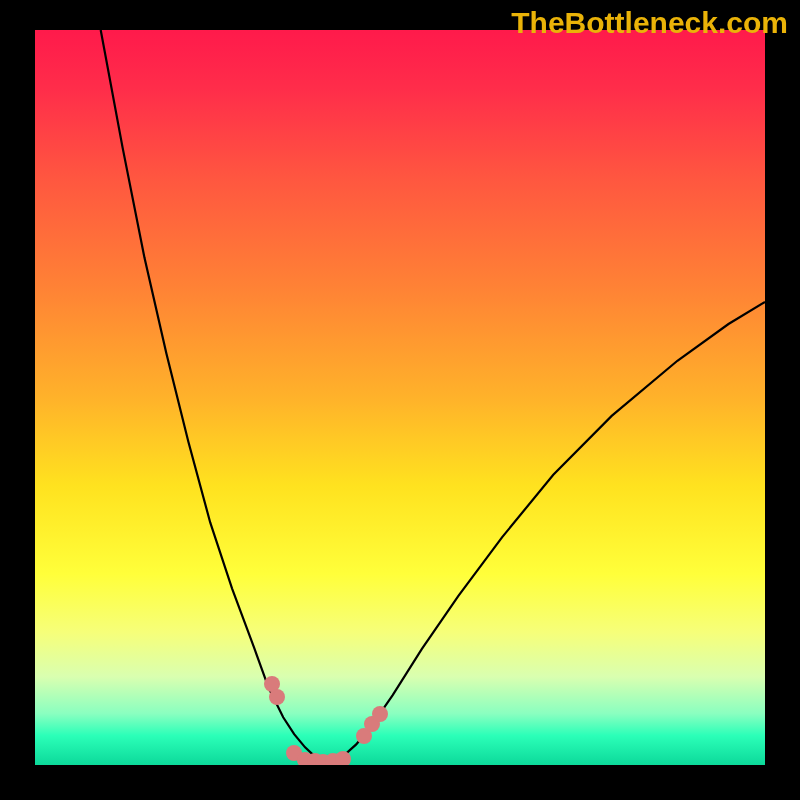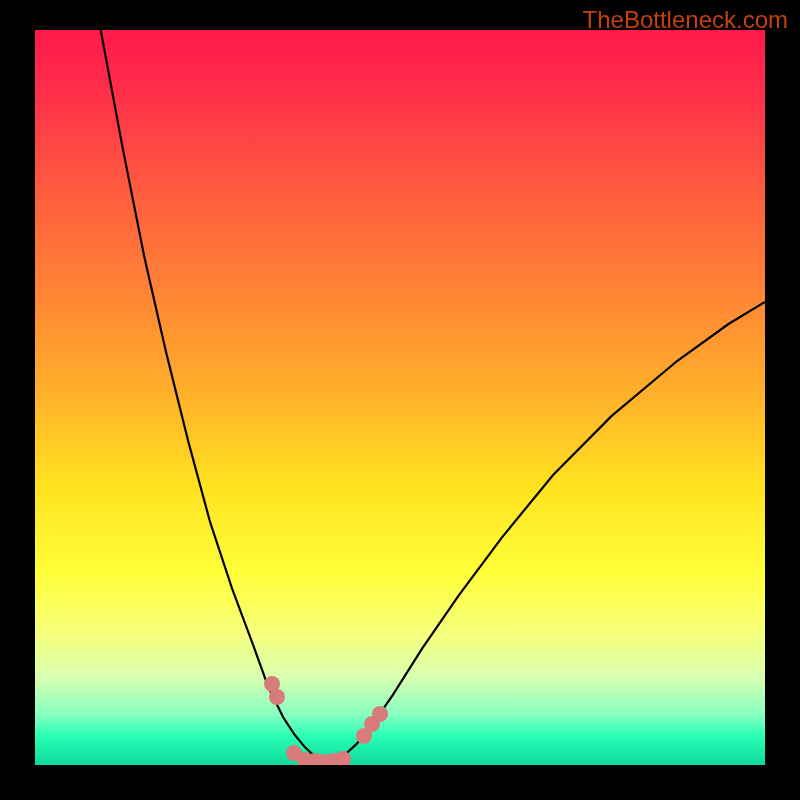--- a/index.html
+++ b/index.html
@@ -13,23 +13,23 @@
   .frame {
     position: relative;
     width: 800px;
     height: 800px;
     background: #000;
   }
   .watermark {
     position: absolute;
     top: 6px;
     right: 12px;
-    color: #c2410c;
-    font-size: 24px;
-    font-weight: 400;
+    color: #eab308;
+    font-size: 30px;
+    font-weight: 700;
     z-index: 10;
   }
   .plot {
     position: absolute;
     left: 35px;
     top: 30px;
     width: 730px;
     height: 735px;
     background: linear-gradient(to bottom,
       #ff1a4b 0%,

